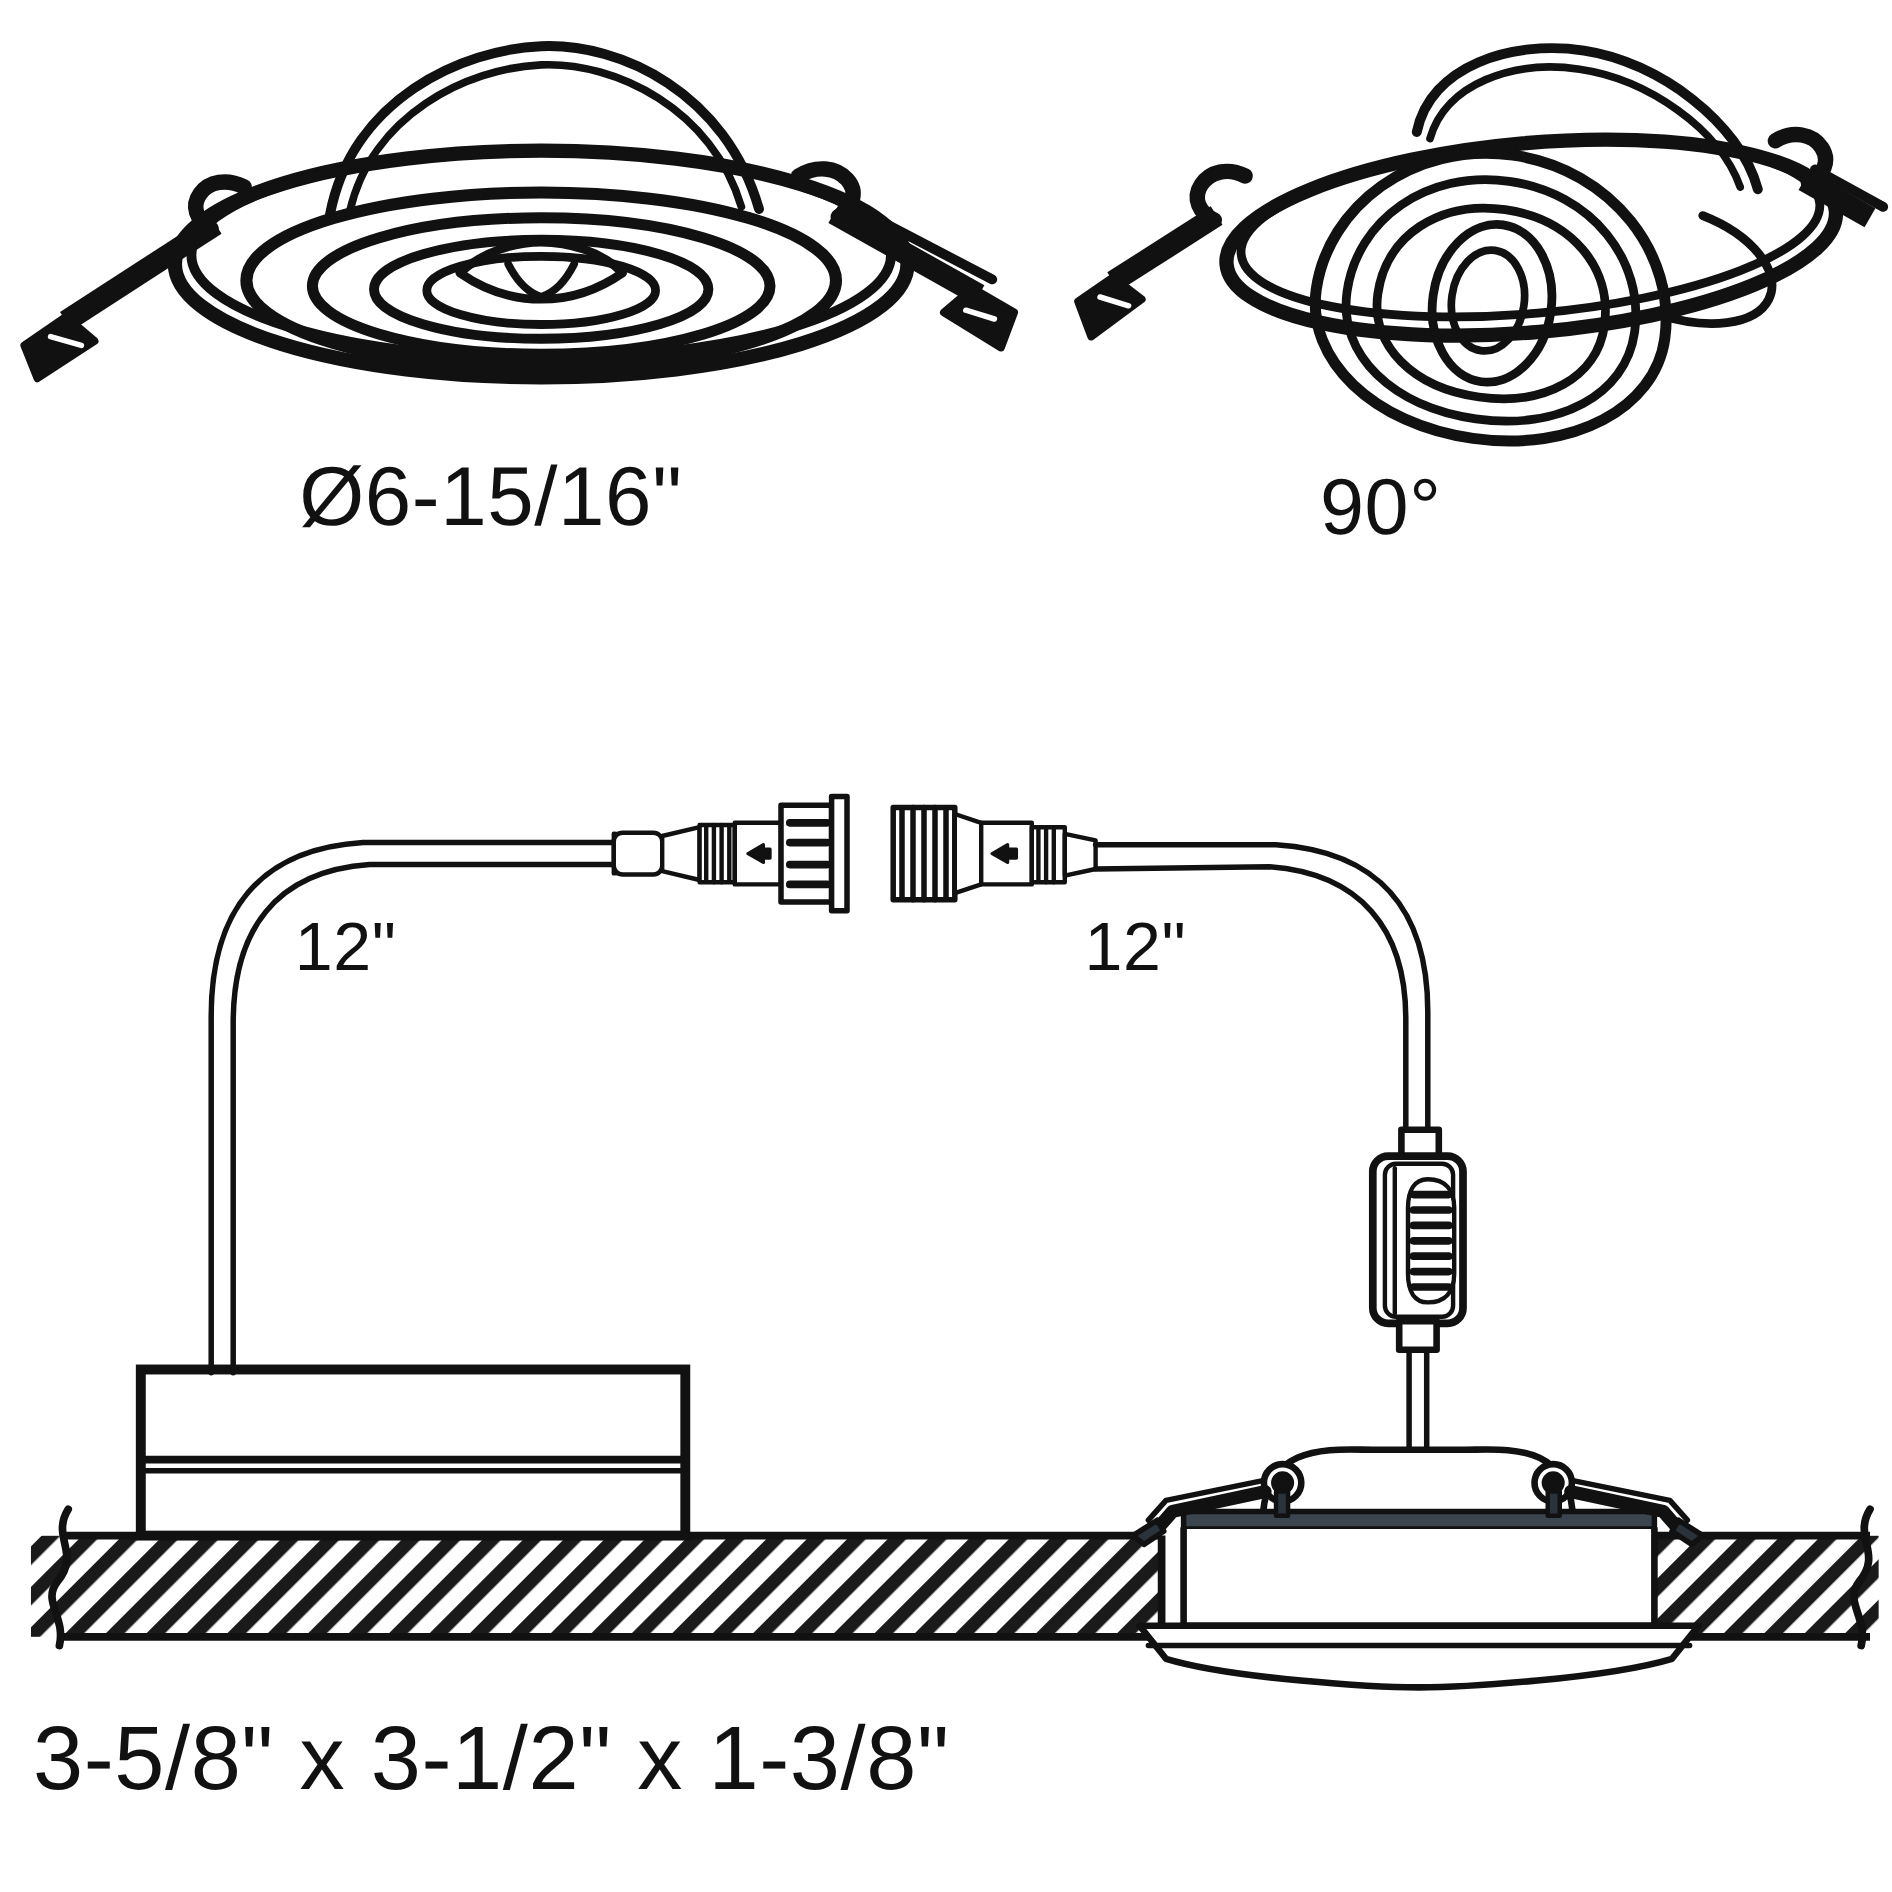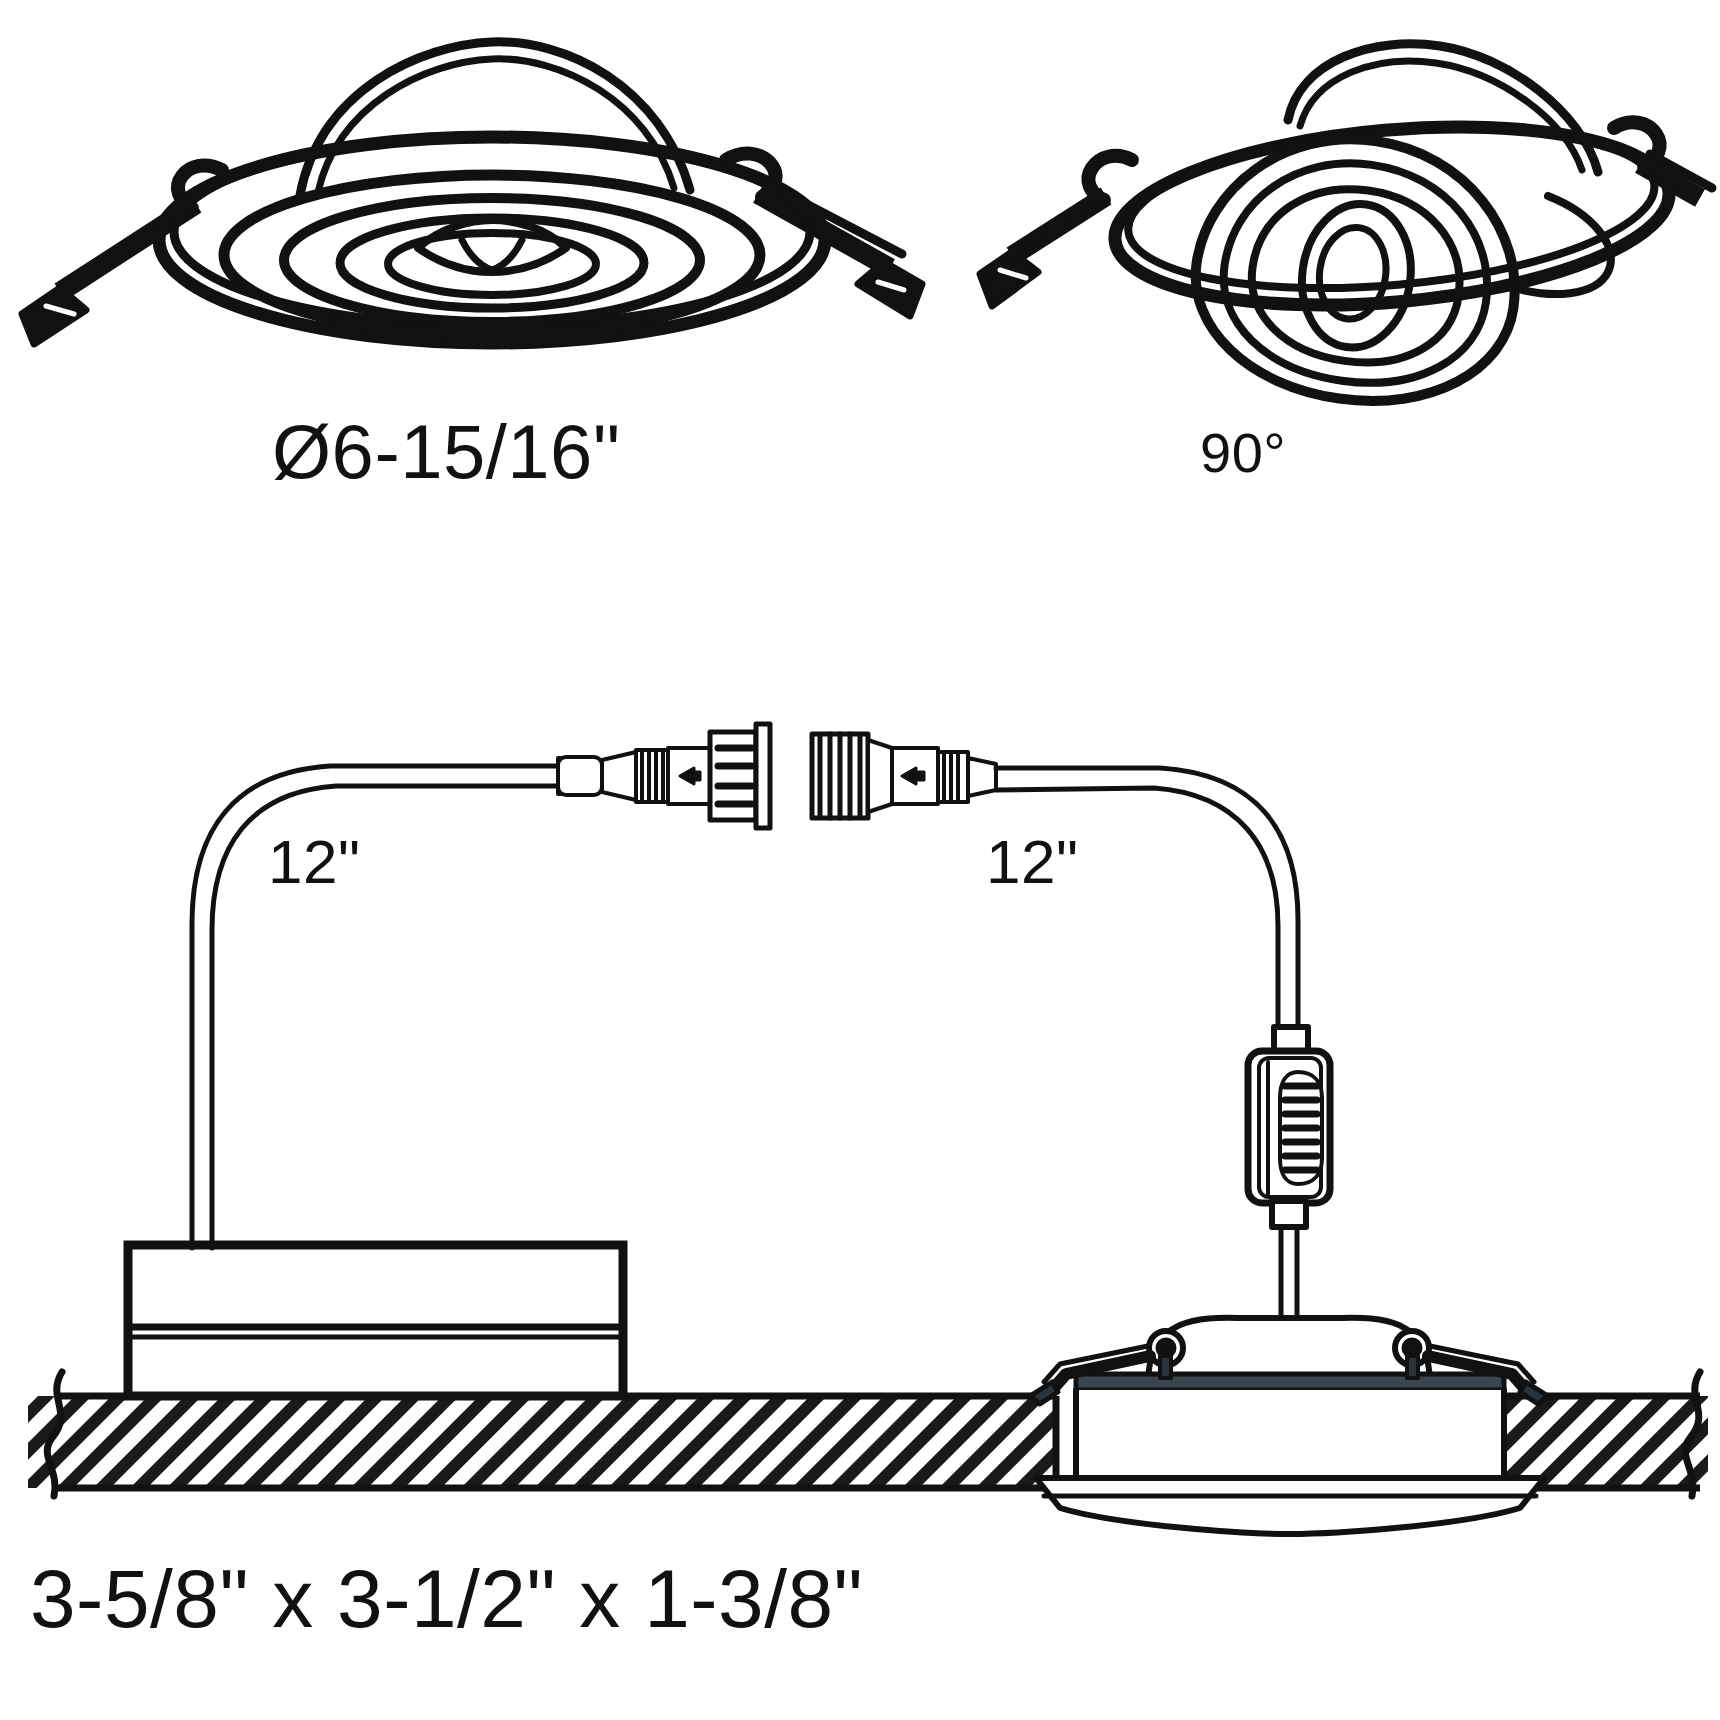--- a/index.html
+++ b/index.html
@@ -36,21 +36,21 @@
     letter-spacing: 0.5px;
   }
   #label-diameter {
     left: 272px;
     top: 408px;
     font-size: 76px;
   }
   #label-angle {
     left: 1200px;
     top: 420px;
-    font-size: 56px;
+    font-size: 72px;
   }
   #label-lead-left {
     left: 268px;
     top: 826px;
     font-size: 62px;
   }
   #label-lead-right {
     left: 986px;
     top: 826px;
     font-size: 62px;

